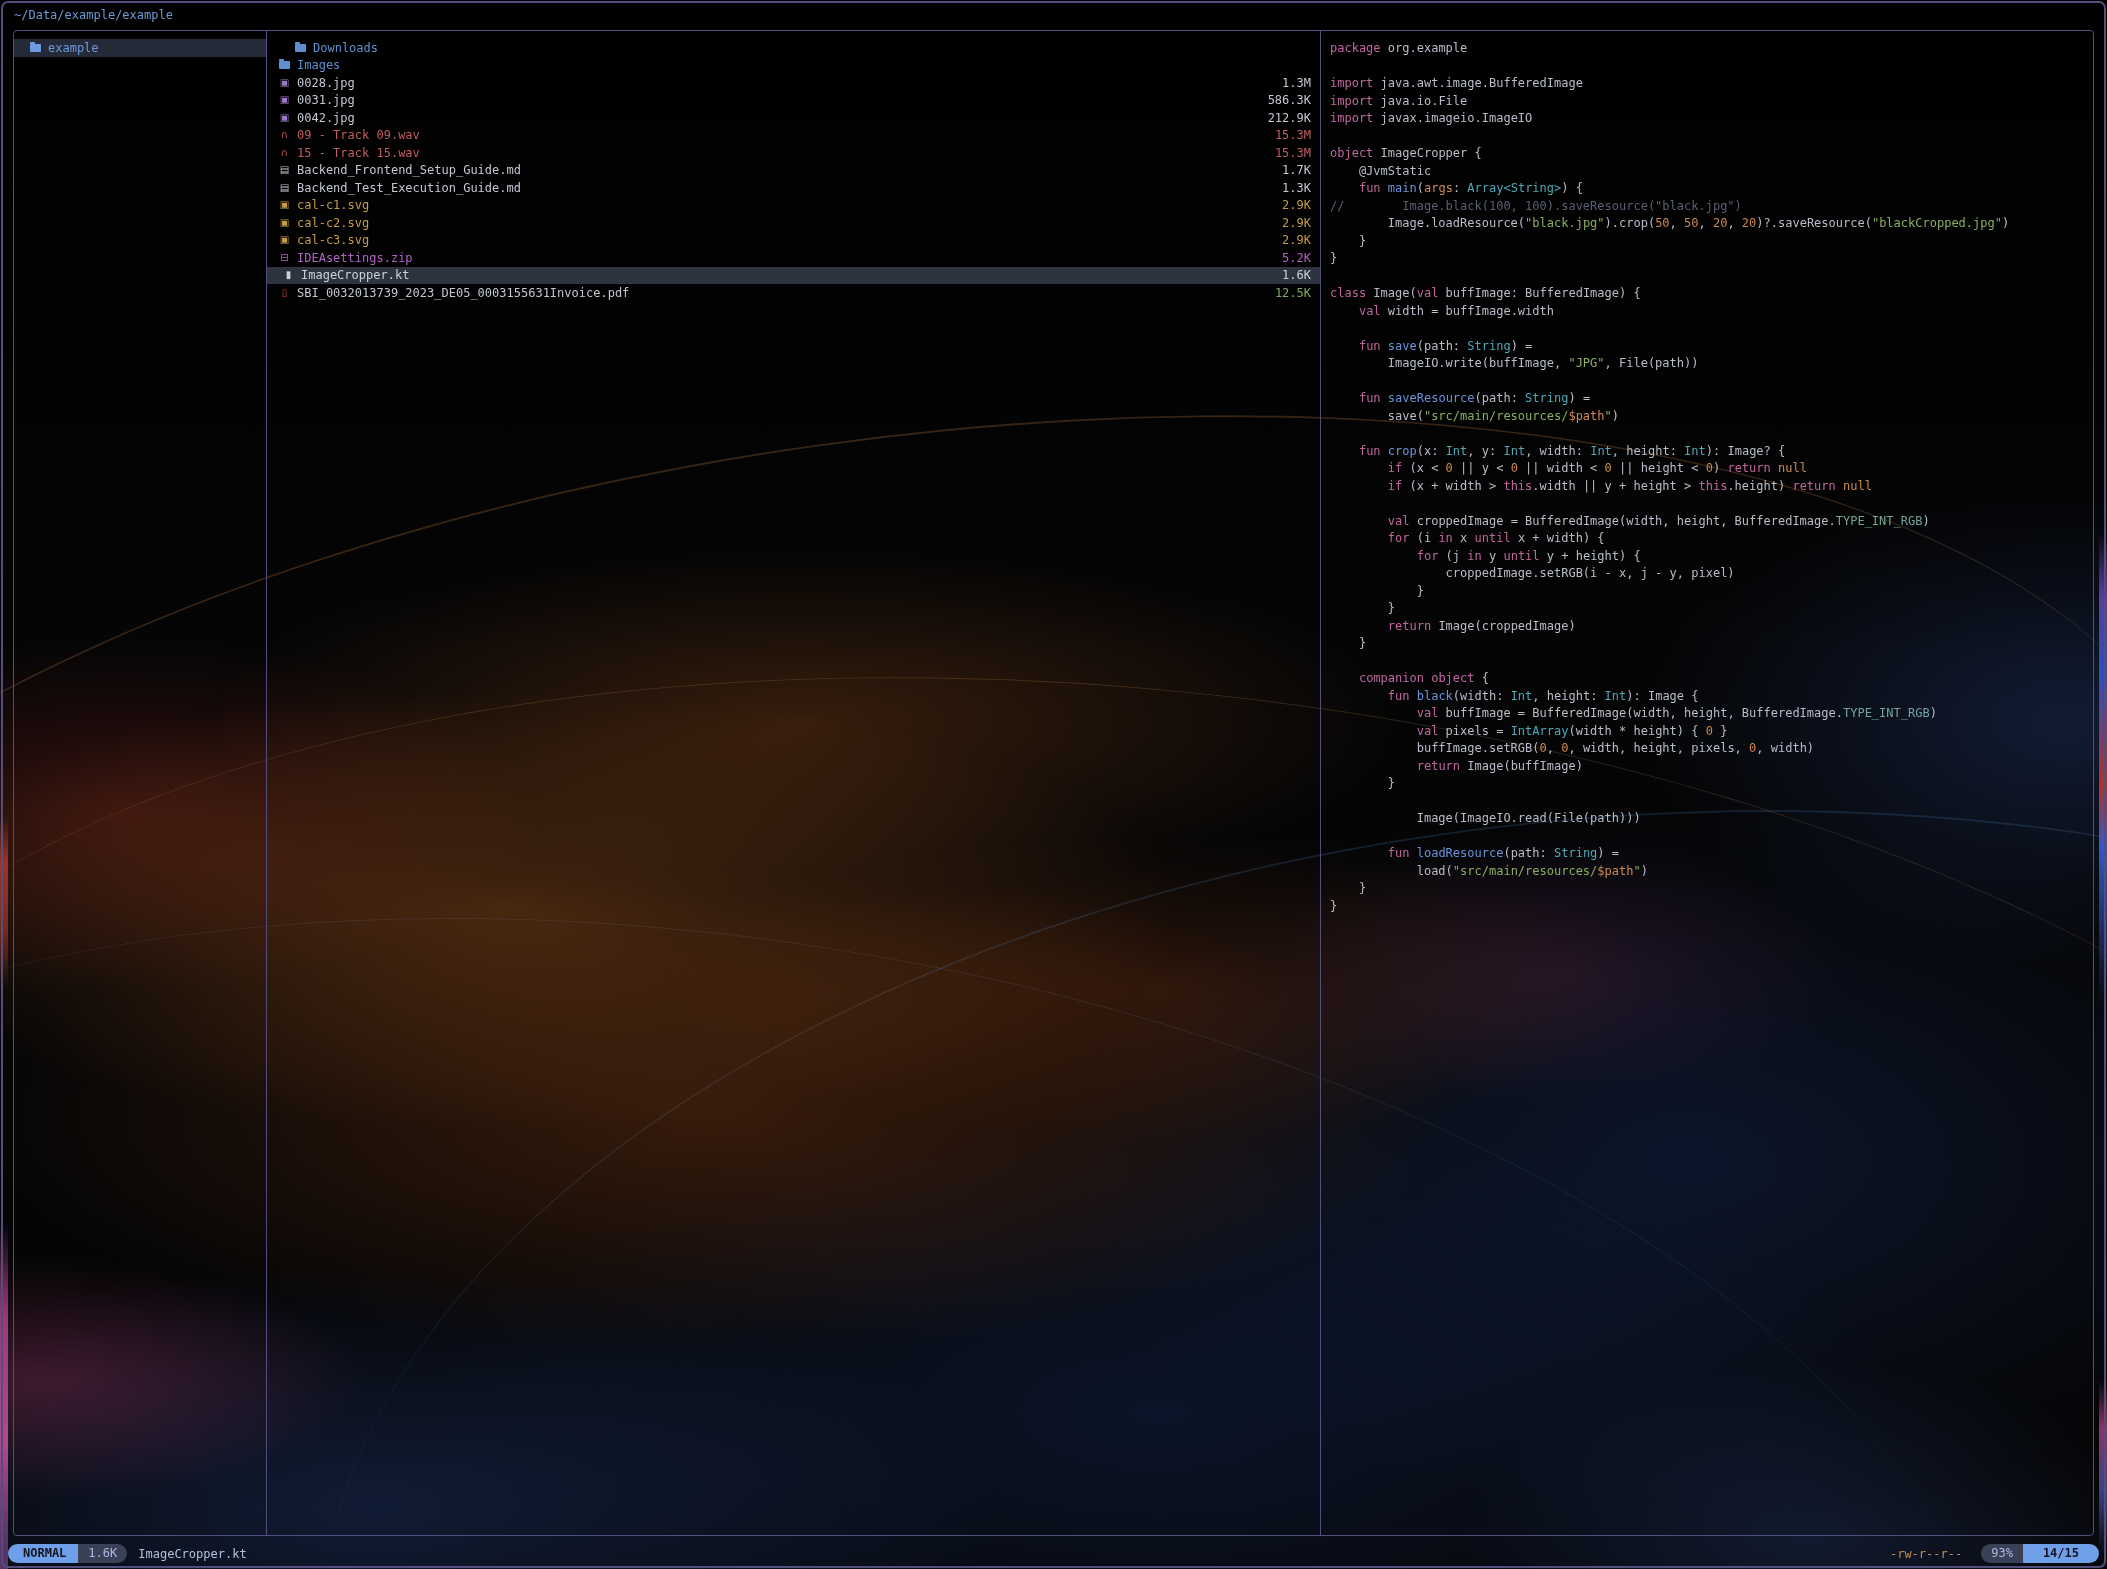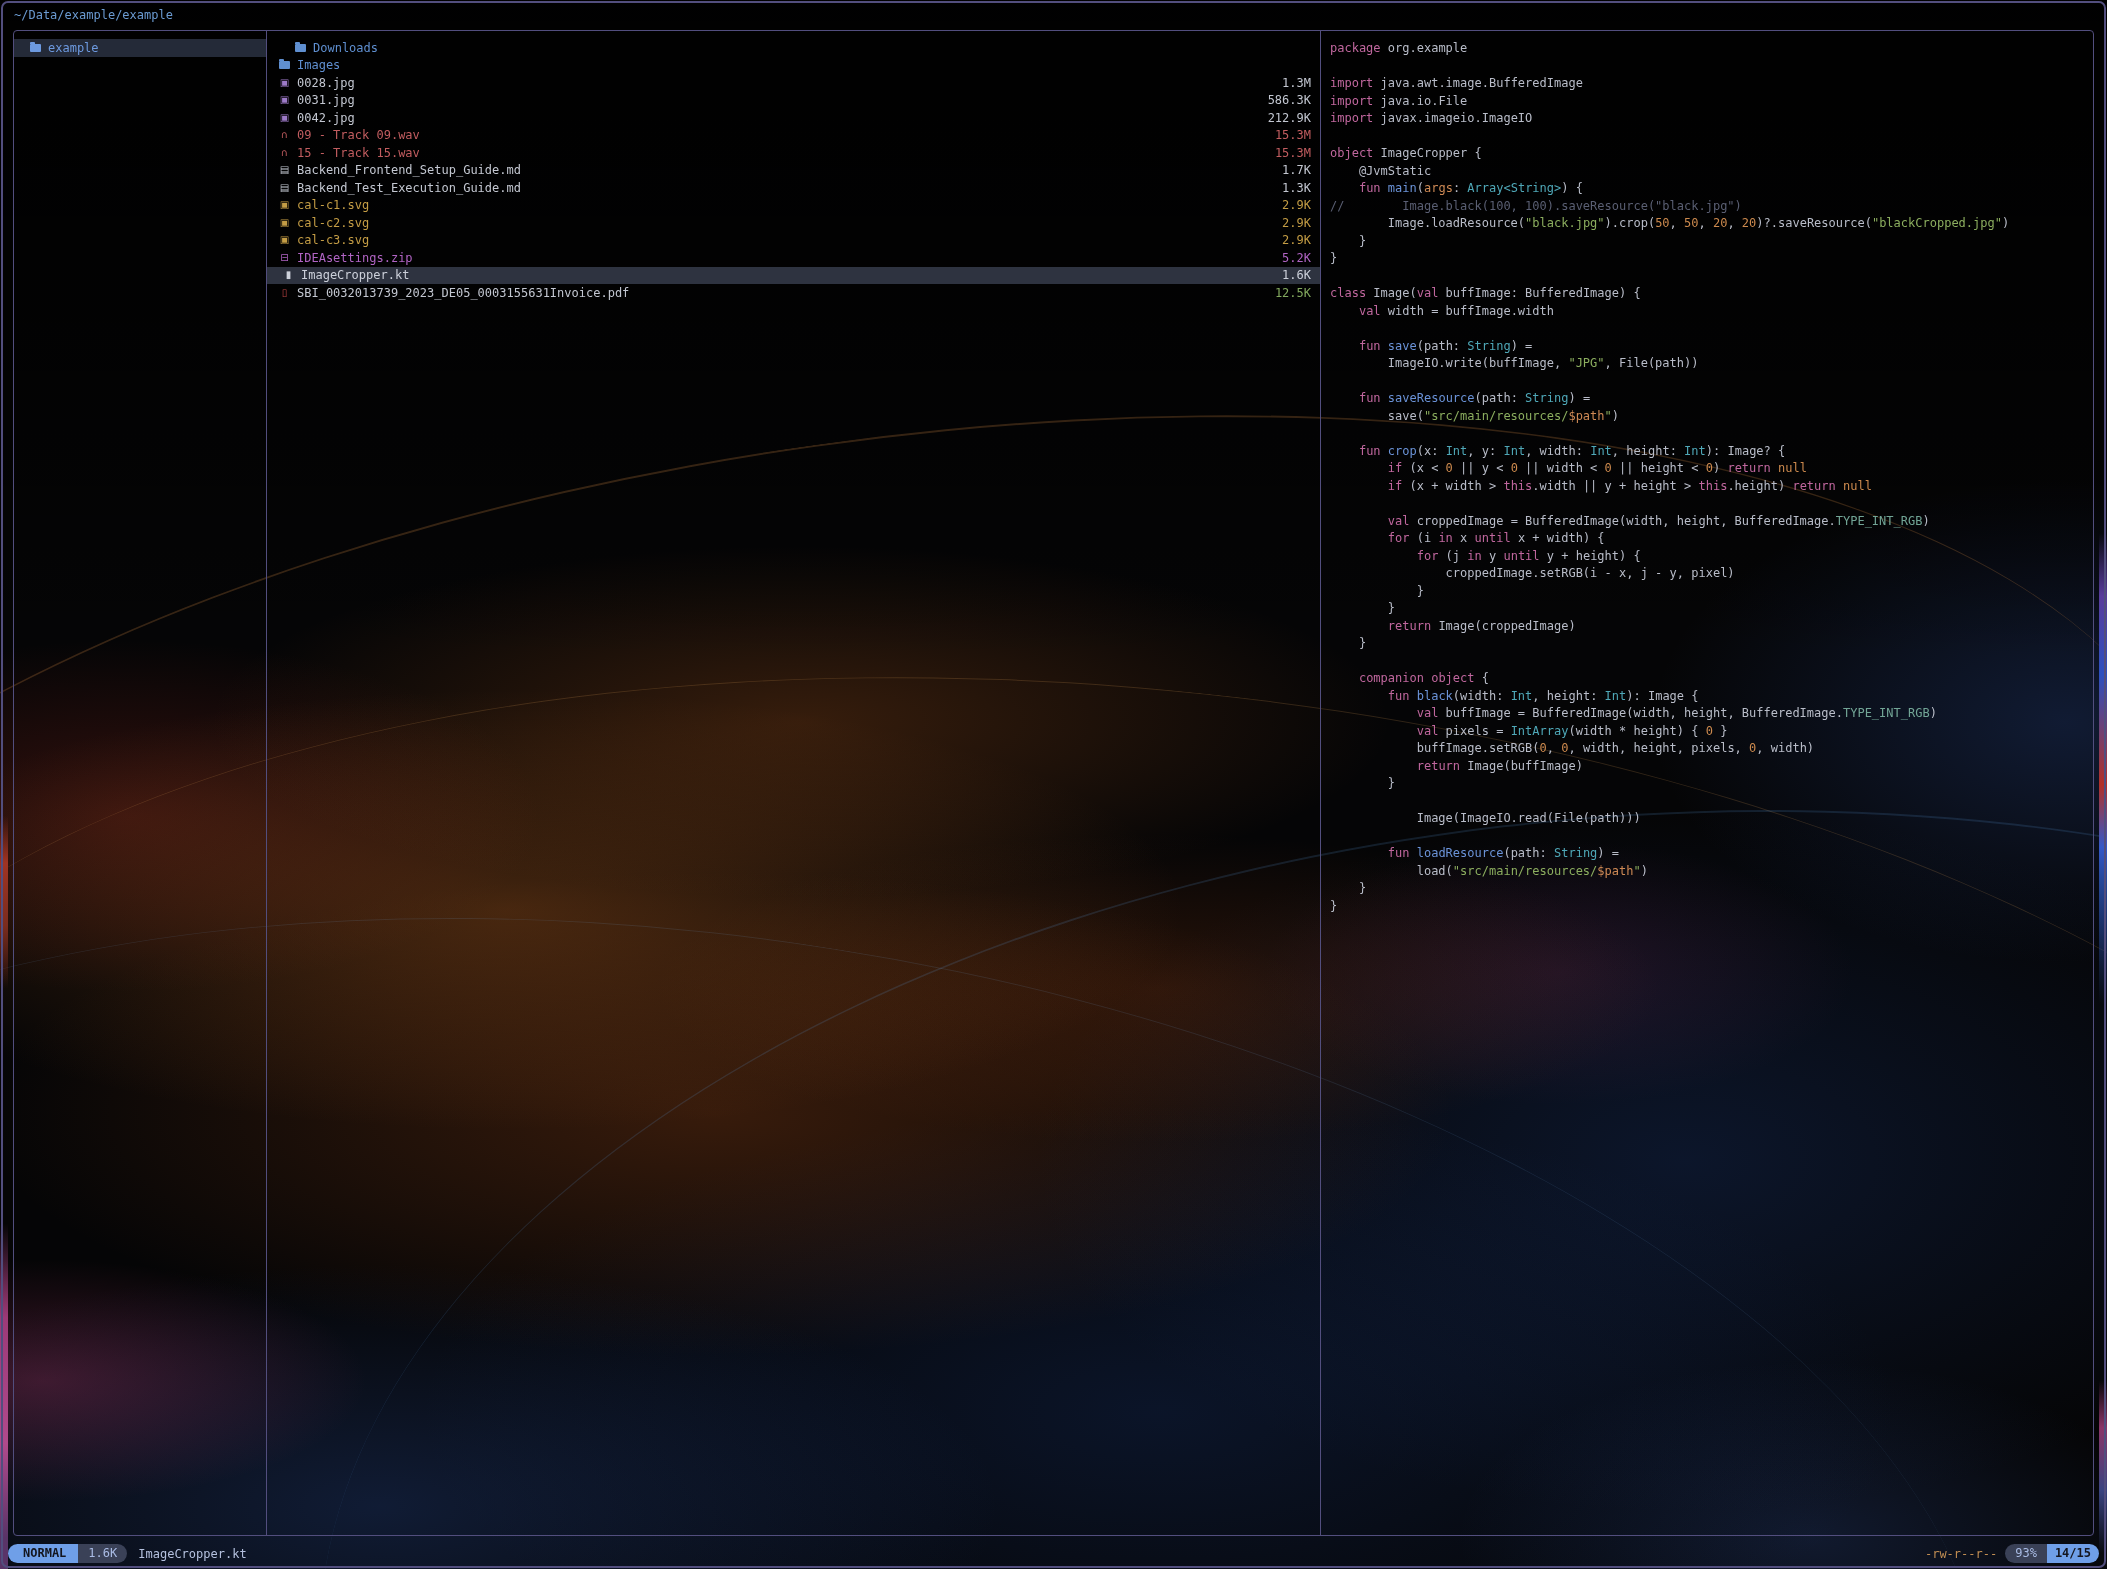--- a/index.html
+++ b/index.html
@@ -65,23 +65,23 @@
   .tk-cn { color:var(--syn_constant); }
   .tk-pr { color:var(--syn_param); }
   .tk-df { color:var(--syn_default); }
   
   .statusbar { position:absolute; left:8px; right:8px; bottom:5px; height:21px; display:flex; align-items:center; z-index:5; }
   .seg { height:19px; line-height:19px; display:inline-block; }
   .mode { background:var(--accent_blue); color:#14161f; font-weight:bold; padding:0 12px 0 15px; border-radius:10px 0 0 10px; }
   .fsize { background:var(--status_dark_bg); color:var(--status_text); padding:0 10px; border-radius:0 10px 10px 0; }
   .fname { margin-left:11px; color:var(--status_file); }
   .sb-spacer { flex:1; }
-  .perm { color:var(--perm); margin-right:8px; }
+  .perm { color:var(--perm); margin-right:19px; }
   .percent { background:var(--status_dark_bg); color:var(--status_text); padding:0 10px; border-radius:10px 0 0 10px; }
-  .pos { background:var(--accent_blue); color:#14161f; font-weight:bold; padding:0 8px; border-radius:0 10px 10px 0; }
+  .pos { background:var(--accent_blue); color:#14161f; font-weight:bold; padding:0 20px; border-radius:0 10px 10px 0; }
 </style>
 </head>
 <body>
 
 <div class="screen">
   <div class="wallpaper">
     <div class="ribbon rb1"></div>
     <div class="ribbon rb2"></div>
     <div class="ribbon rb3"></div>
     <div class="ribbon rb4"></div>

